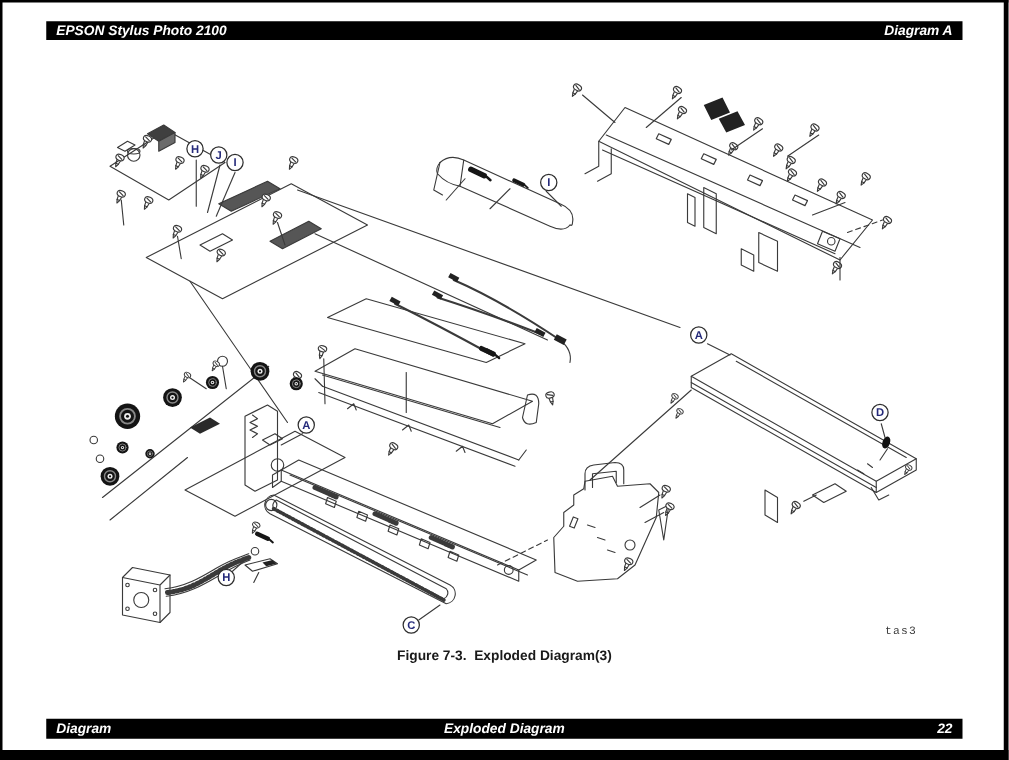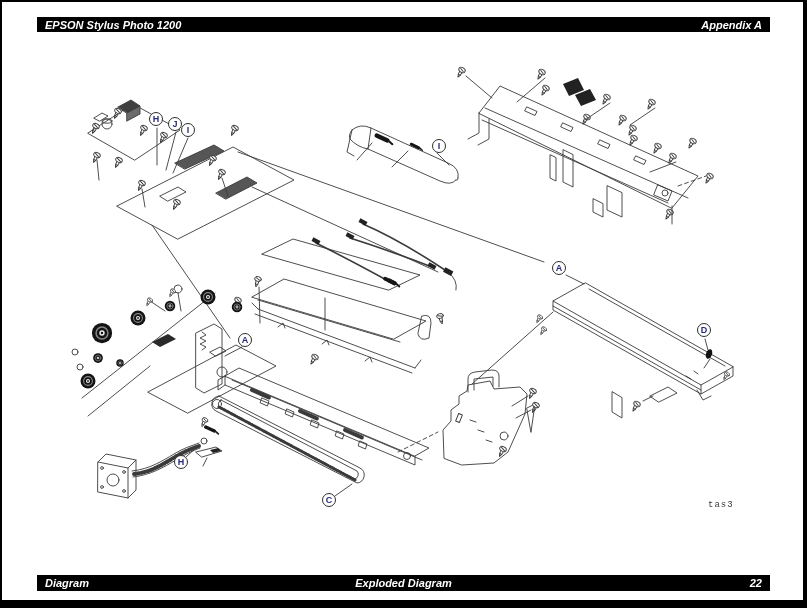--- a/index.html
+++ b/index.html
@@ -46,22 +46,22 @@
 <body>
 
 <div id="page">
 
   <div class="edge top"></div>
   <div class="edge left"></div>
   <div class="edge right"></div>
   <div class="edge bottom"></div>
 
   <div class="bar header">
-    <span>EPSON Stylus Photo 1200</span>
-    <span>Appendix A</span>
+    <span>EPSON Stylus Photo 2100</span>
+    <span>Diagram A</span>
   </div>
 
   <svg width="807" height="608" viewBox="0 0 807 608">
     <defs>
       <g id="scr">
         <path d="M-1.5,2.1 L-1.1,5.5 L1.1,5.5 L1.5,2.1"></path>
         <path d="M-1.1,5.5 L0,8.2 L1.1,5.5"></path>
         <ellipse cx="0" cy="0" rx="3.4" ry="2.4" fill="#fff"></ellipse>
         <line x1="-2" y1="-0.8" x2="2" y2="0.8"></line>
       </g>
@@ -333,20 +333,21 @@
   <div class="callout" style="left:697px;top:323px;">
       <span>D</span>
     </div>
   <div class="callout" style="left:174px;top:455px;">
       <span>H</span>
     </div>
   <div class="callout" style="left:322px;top:493px;">
       <span>C</span>
     </div>
 
+  <div class="caption">Figure 7-3.  Exploded Diagram(3)</div>
   <div class="plate-id">tas3</div>
 
   <div class="bar footer">
     <span class="center">Exploded Diagram</span>
     <span>Diagram</span>
     <span>22</span>
   </div>
 
 </div>
 

